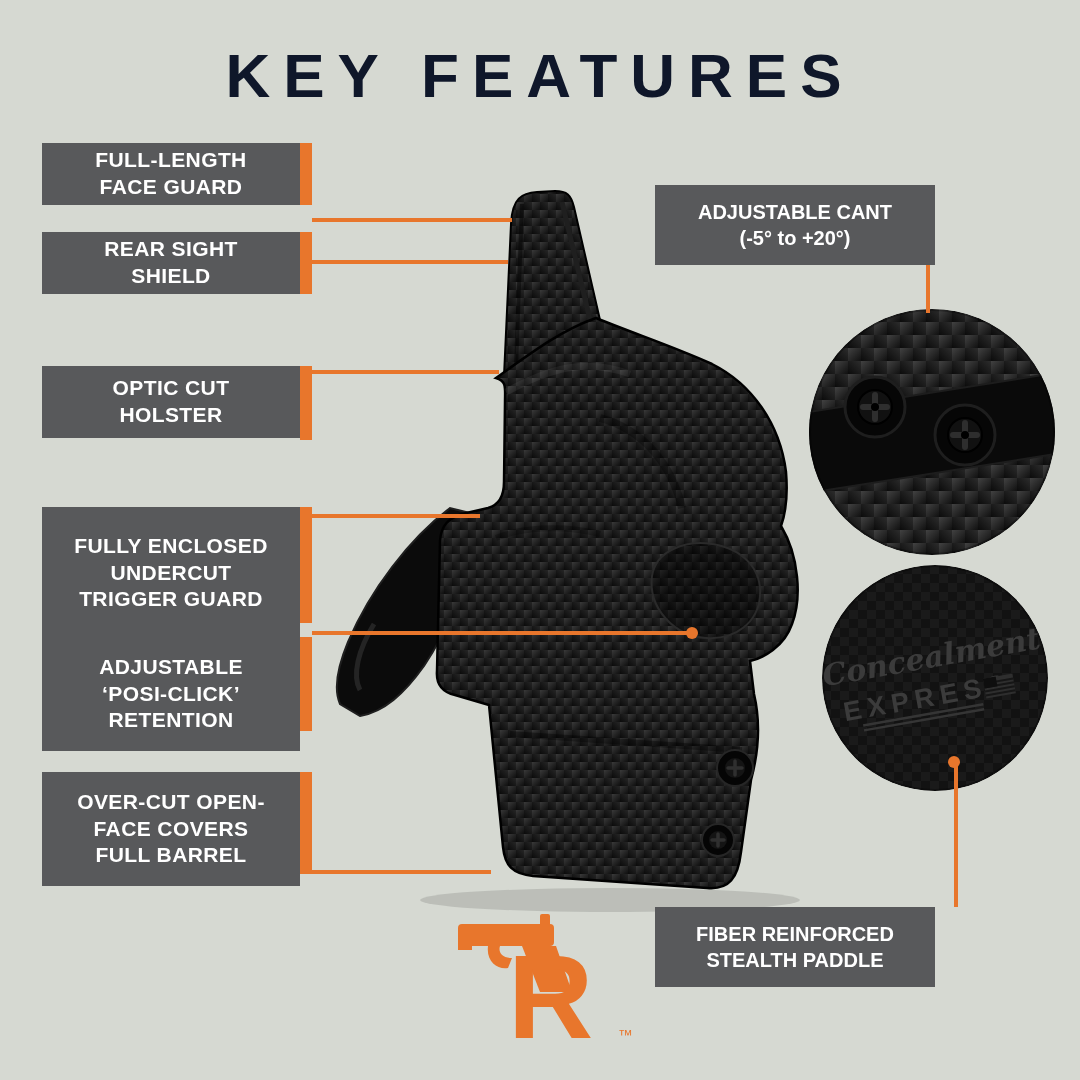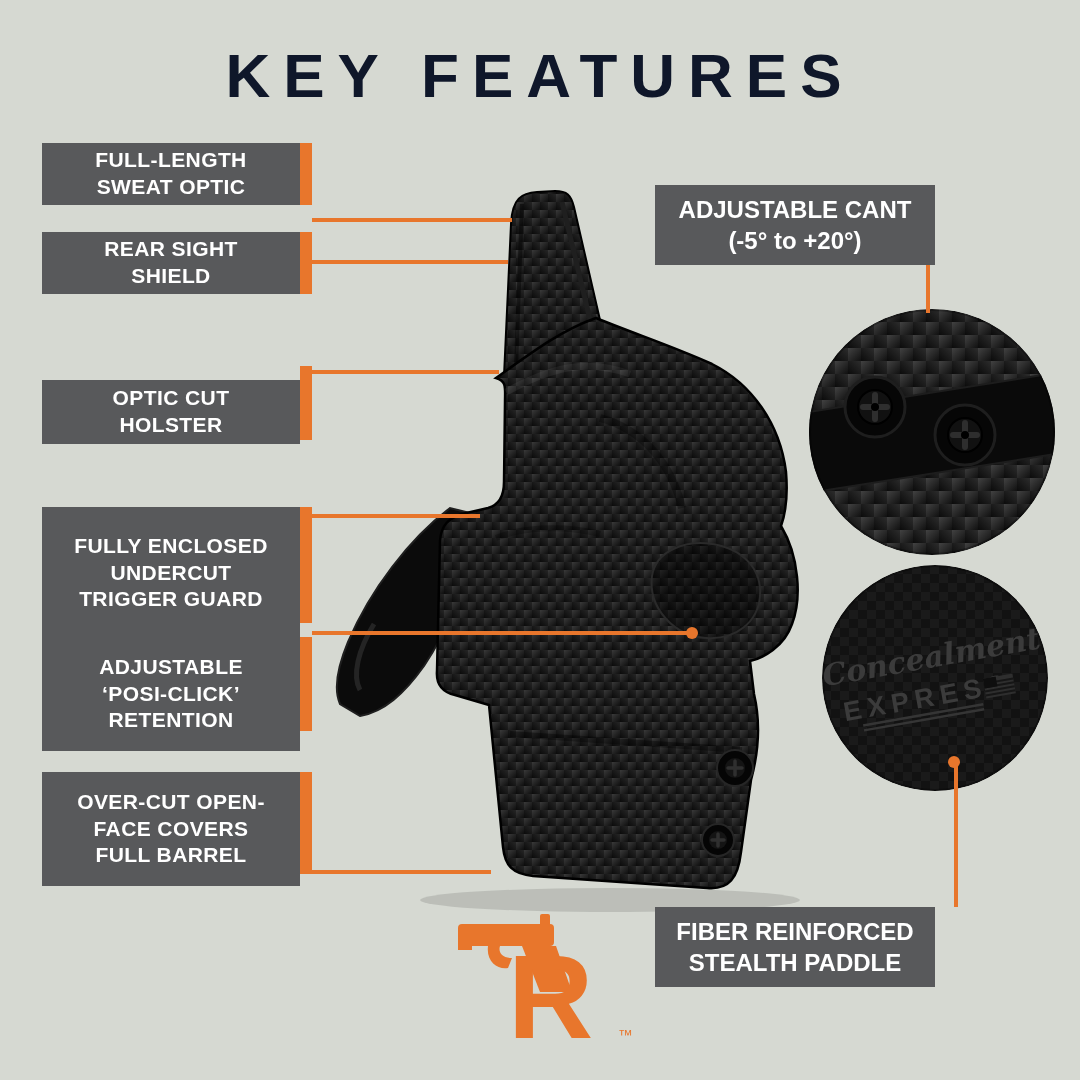--- a/index.html
+++ b/index.html
@@ -4,21 +4,21 @@
 <style>
   html,body{margin:0;padding:0;background:#9aa09a;}
   .canvas{position:relative;width:1080px;height:1080px;margin:0 auto;background:#D6D9D2;
           font-family:"Liberation Sans",sans-serif;overflow:hidden;}
   .title{position:absolute;top:40px;left:0;width:100%;text-align:center;
          font-size:62px;font-weight:800;letter-spacing:13px;color:#0f172a;z-index:3;}
   .callout{position:absolute;background:#58595B;color:#ffffff;display:flex;align-items:center;
            justify-content:center;text-align:center;font-weight:700;z-index:3;}
   .callout .lbl{white-space:pre-line;}
   .left-callout{left:42px;width:258px;font-size:21px;line-height:1.28;letter-spacing:.4px;}
-  .right-callout{left:655px;width:280px;font-size:24px;line-height:1.3;}
+  .right-callout{left:655px;width:280px;font-size:20px;line-height:1.3;}
   .strip{position:absolute;left:300px;width:12px;background:#E8762C;z-index:3;}
   .hline{position:absolute;height:4px;background:#E8762C;z-index:2;}
   .vline{position:absolute;width:4px;background:#E8762C;z-index:2;}
   .dot{position:absolute;width:12px;height:12px;border-radius:50%;background:#E8762C;z-index:2;}
   .inset{position:absolute;border-radius:50%;overflow:hidden;z-index:1;}
   .abs{position:absolute;}
 </style>
 </head>
 <body>
 
@@ -70,31 +70,31 @@
     </g>
     <g>
       <circle cx="418" cy="662" r="16" fill="#050505" stroke="#262626" stroke-width="2"></circle>
       <circle cx="418" cy="662" r="9" fill="#141414"></circle>
       <path d="M418 656 V668 M412 662 H424" stroke="#2f2f2f" stroke-width="3.5" stroke-linecap="round"></path>
     </g>
   </svg>
 
   <div class="callout left-callout" style="top:143px;height:62px">
     <span class="lbl">FULL-LENGTH
-SWEAT OPTIC</span>
+FACE GUARD</span>
   </div>
   <div class="strip" style="top:143px;height:62px"></div>
 
   <div class="callout left-callout" style="top:232px;height:62px">
     <span class="lbl">REAR SIGHT
 SHIELD</span>
   </div>
   <div class="strip" style="top:232px;height:62px"></div>
 
-  <div class="callout left-callout" style="top:380px;height:64px">
+  <div class="callout left-callout" style="top:366px;height:72px">
     <span class="lbl">OPTIC CUT
 HOLSTER</span>
   </div>
   <div class="strip" style="top:366px;height:74px"></div>
 
   <div class="callout left-callout" style="top:507px;height:132px">
     <span class="lbl">FULLY ENCLOSED
 UNDERCUT
 TRIGGER GUARD</span>
   </div>

